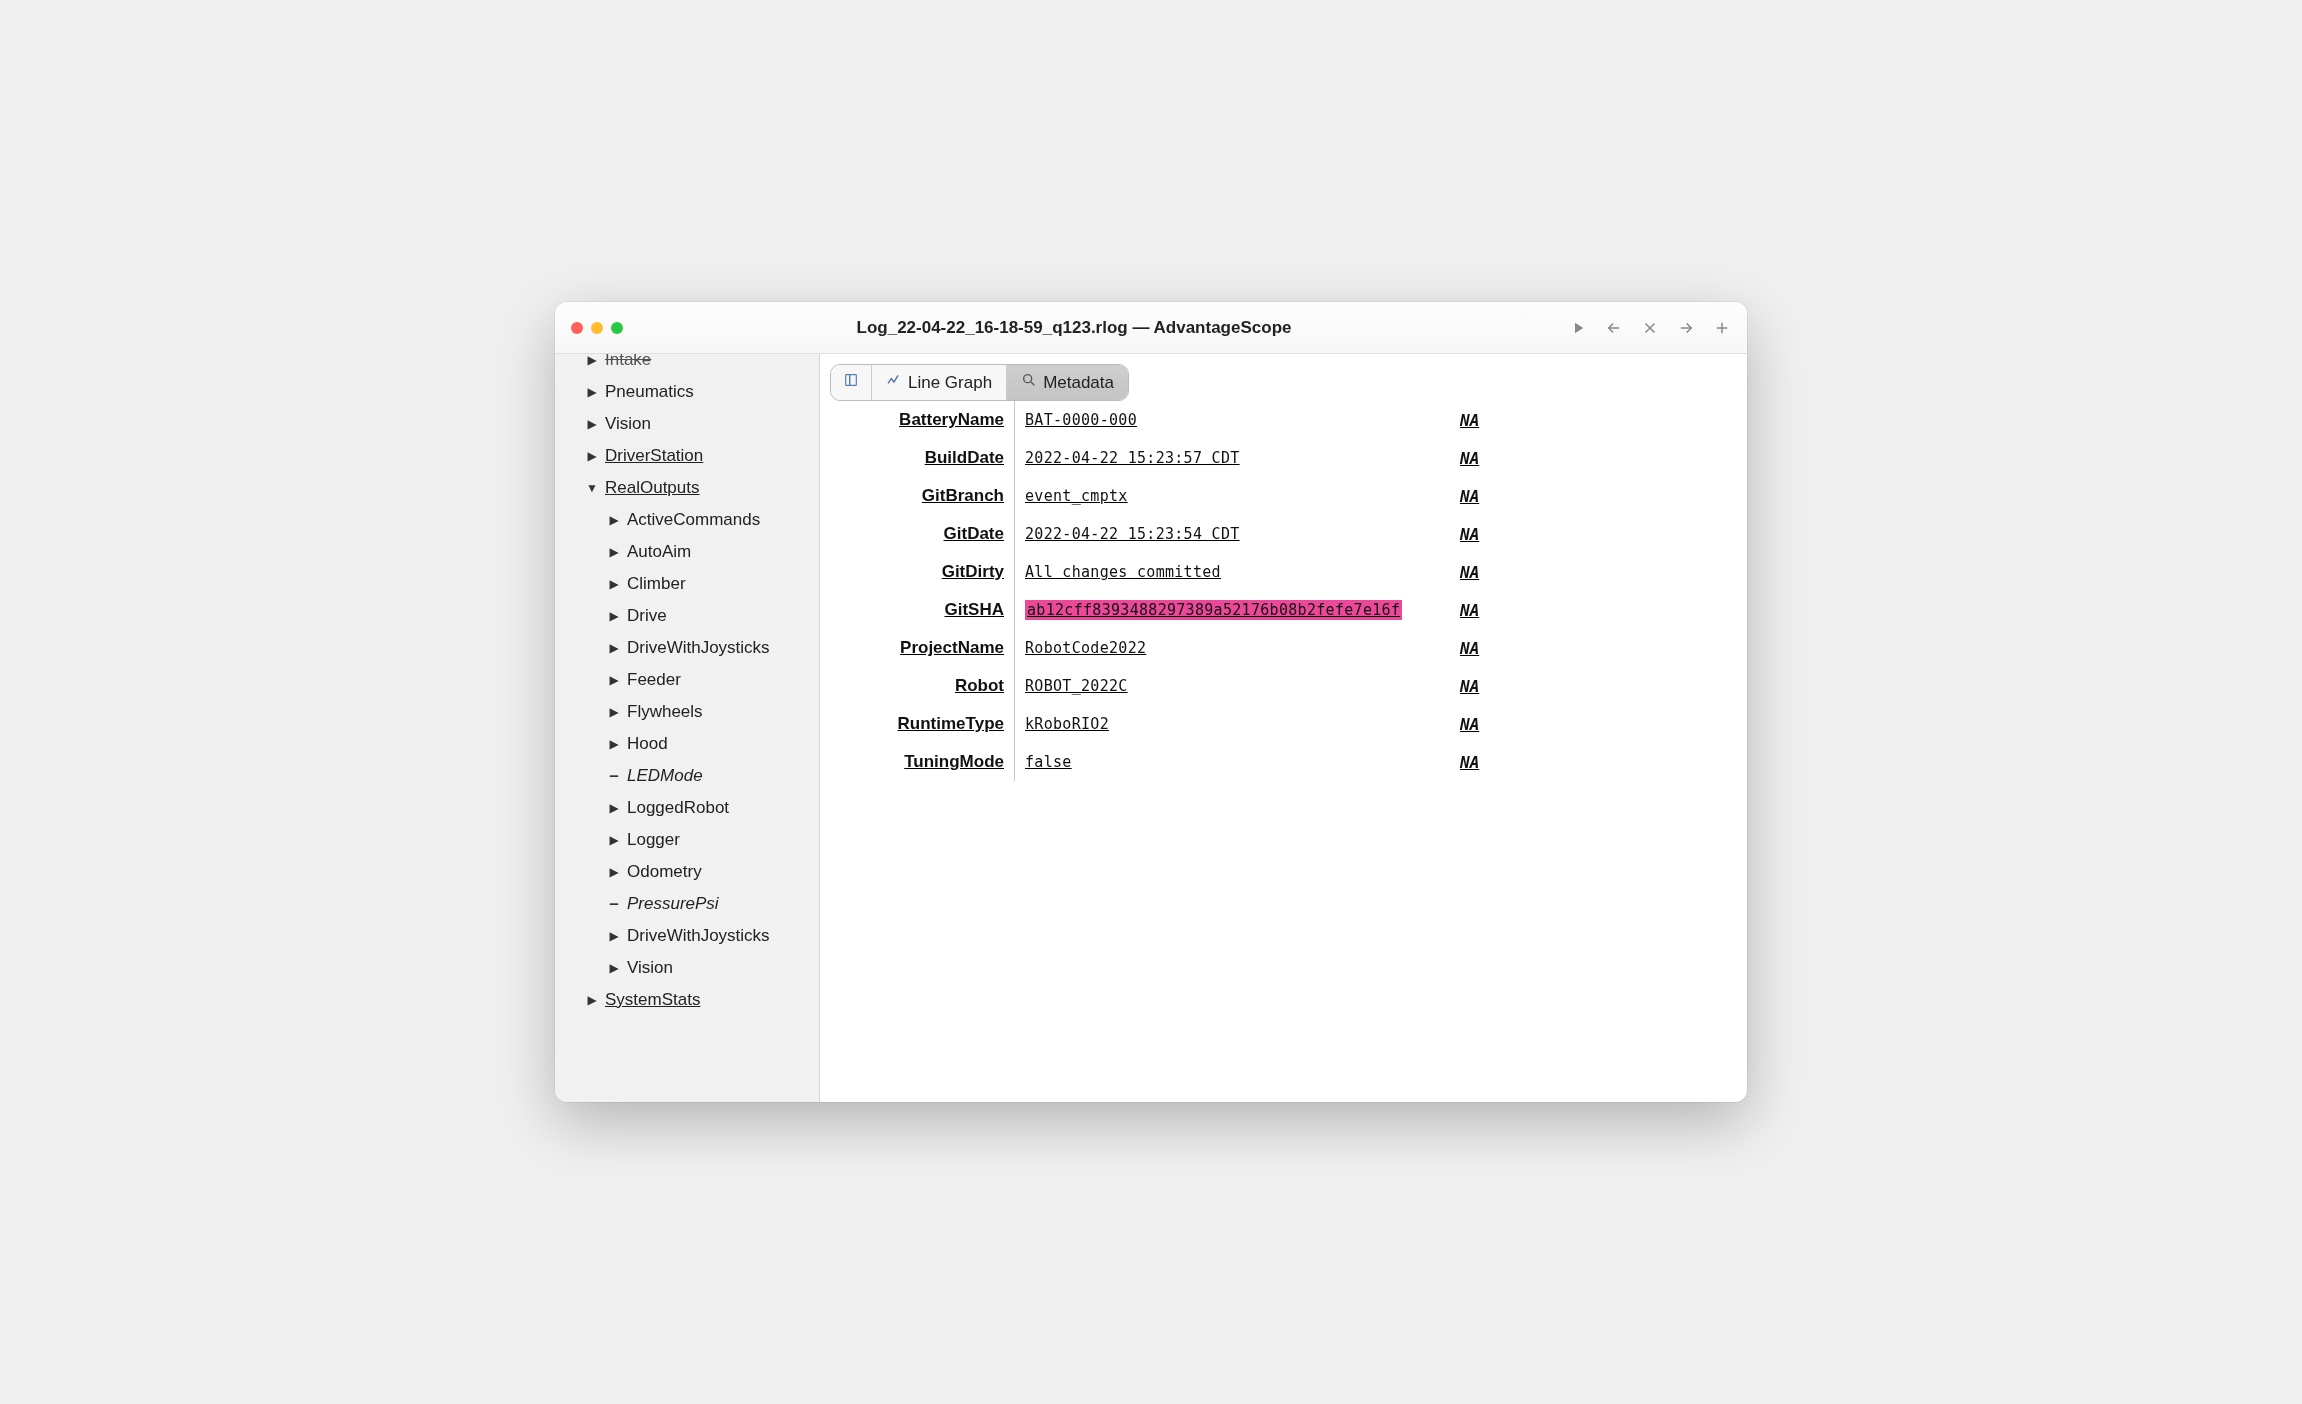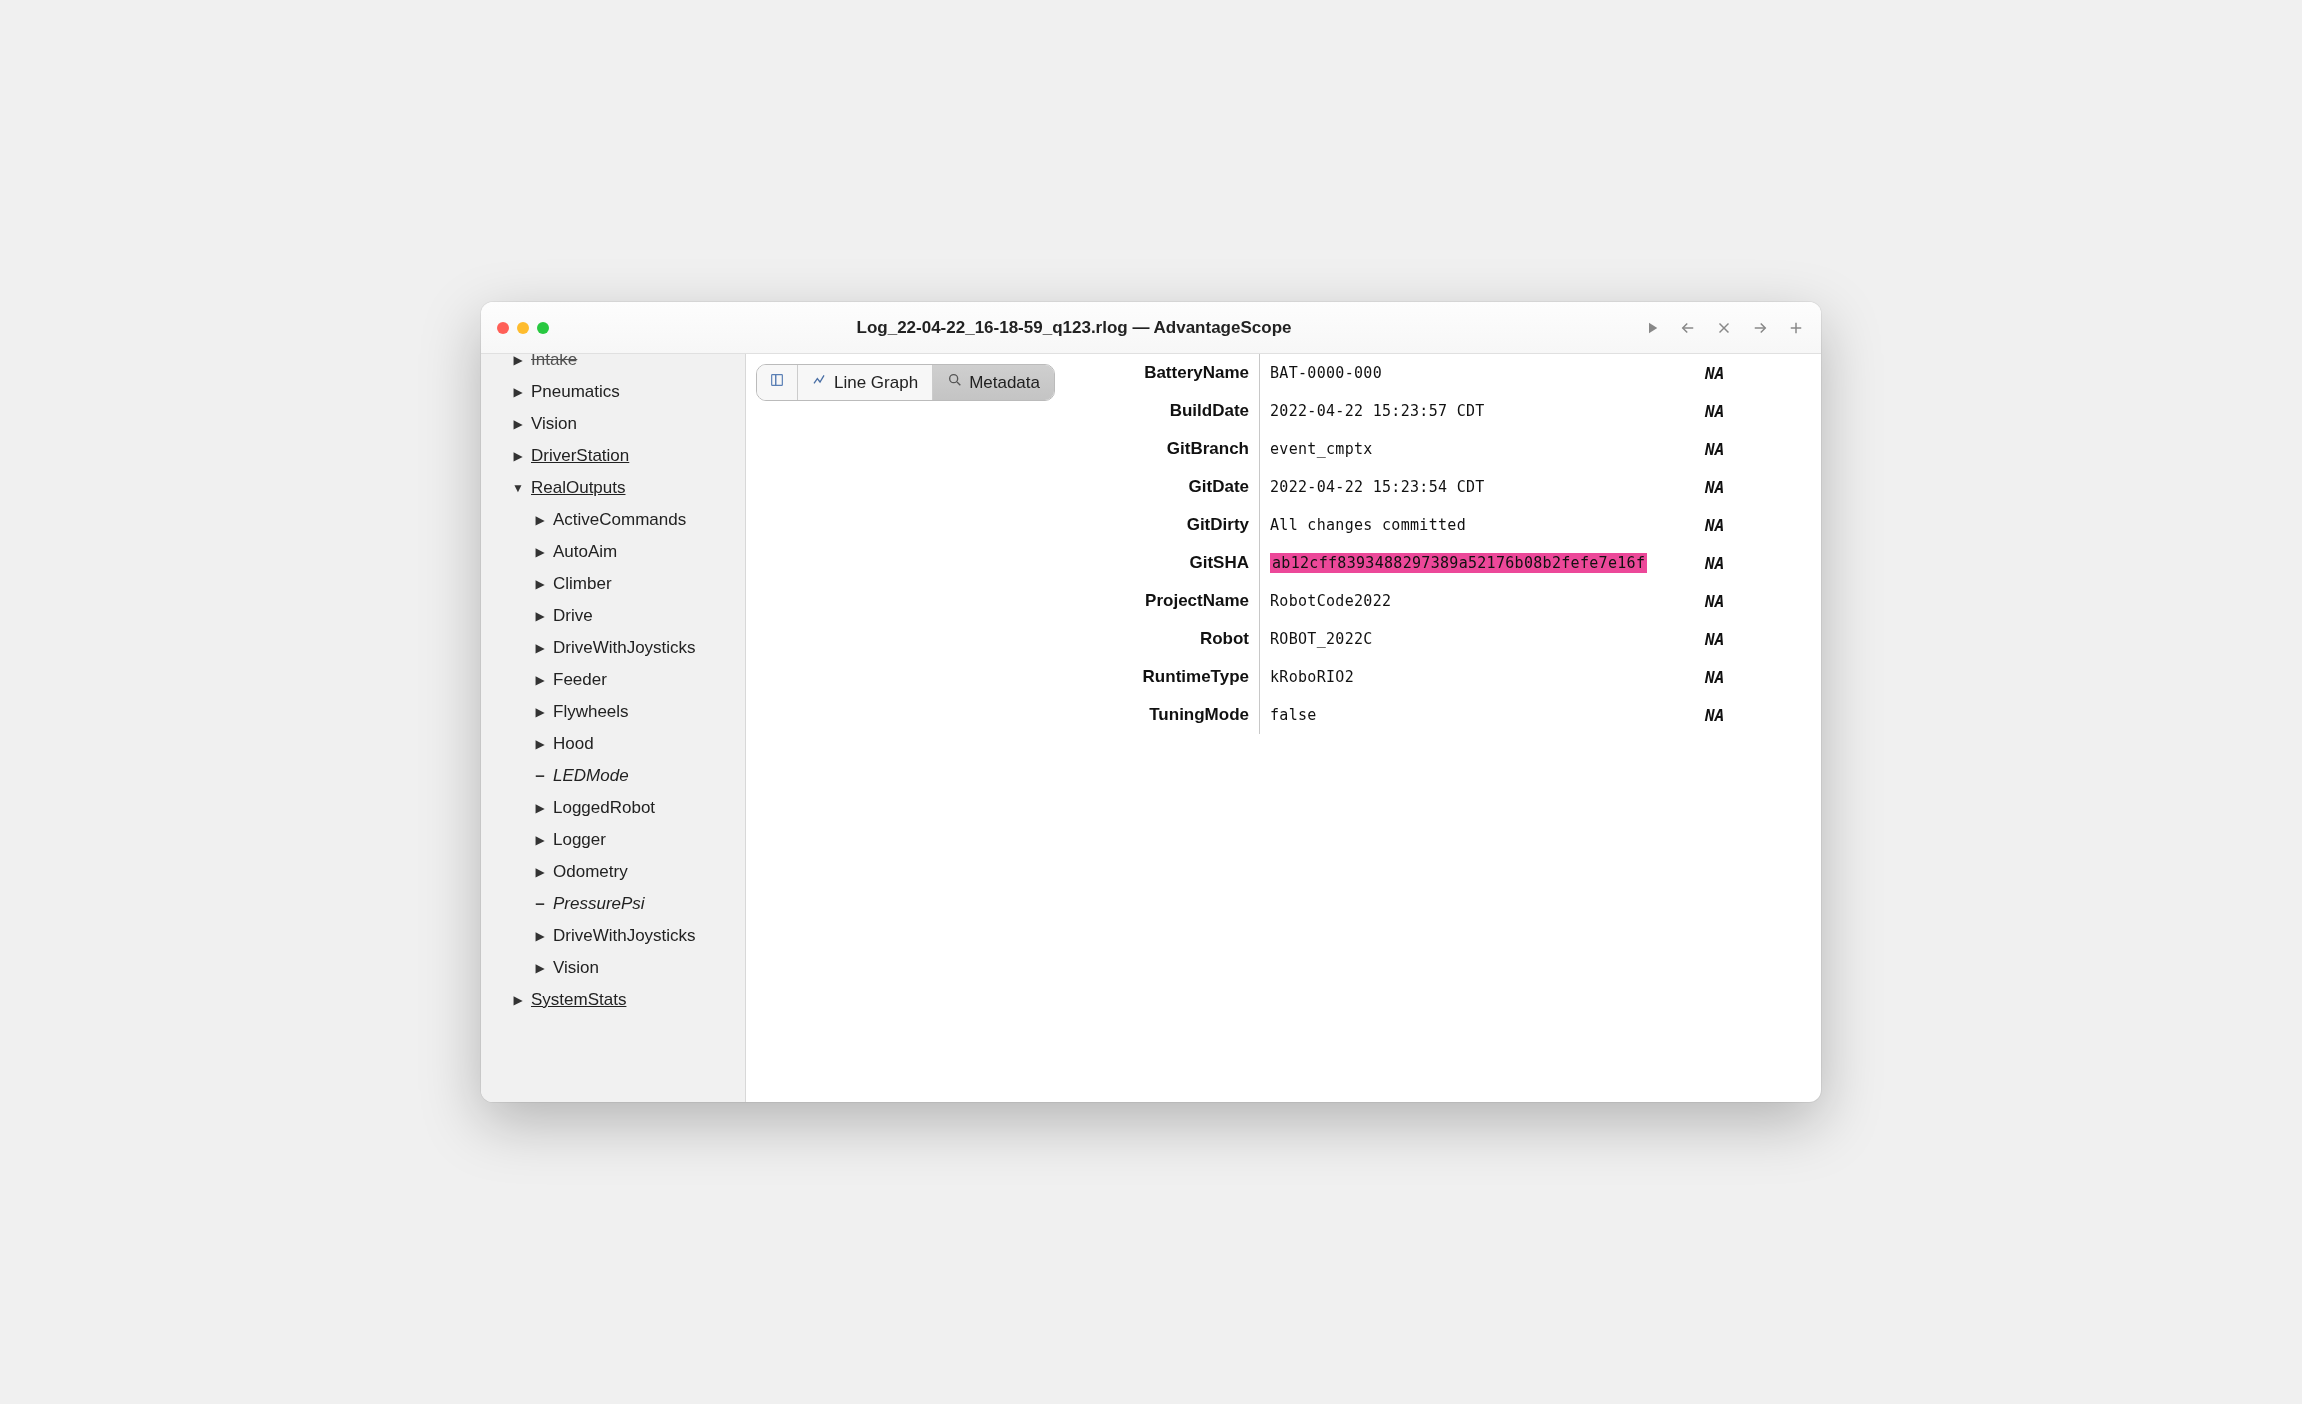--- a/index.html
+++ b/index.html
@@ -6,21 +6,21 @@
   body {
     font-family: -apple-system, BlinkMacSystemFont, "Segoe UI", Helvetica, Arial, sans-serif;
     background: #f0f0f0;
     display: flex;
     justify-content: center;
     align-items: center;
     min-height: 100vh;
     padding: 20px;
   }
   .window {
-    width: 1340px;
+    width: 1192px;
     height: 800px;
     background: #fff;
     border-radius: 12px;
     box-shadow: 0 20px 60px rgba(0,0,0,0.25), 0 0 0 1px rgba(0,0,0,0.05);
     display: flex;
     flex-direction: column;
     overflow: hidden;
   }
   .titlebar {
     height: 52px;
@@ -96,22 +96,23 @@
   }
   .side-item .lbl.underline { text-decoration: underline; }
   .side-item .lbl.italic { font-style: italic; }
   .side-item.cutoff { padding-top: 0; margin-top: -8px; }
   .side-item.cutoff .lbl { text-decoration: line-through; color:#404040; opacity:0.9; position:relative; }
   .side-item.cutoff .lbl::after{content:'';}
 
   .main {
     flex: 1;
     display: flex;
-    flex-direction: row;
+    flex-direction: column;
     overflow: hidden;
+    text-decoration: underline;
   }
   .tabbar {
     padding: 10px 10px 0 10px;
   }
   .tabgroup {
     display: inline-flex;
     border: 1px solid #bbb;
     border-radius: 10px;
     overflow: hidden;
     background: #f5f5f5;

